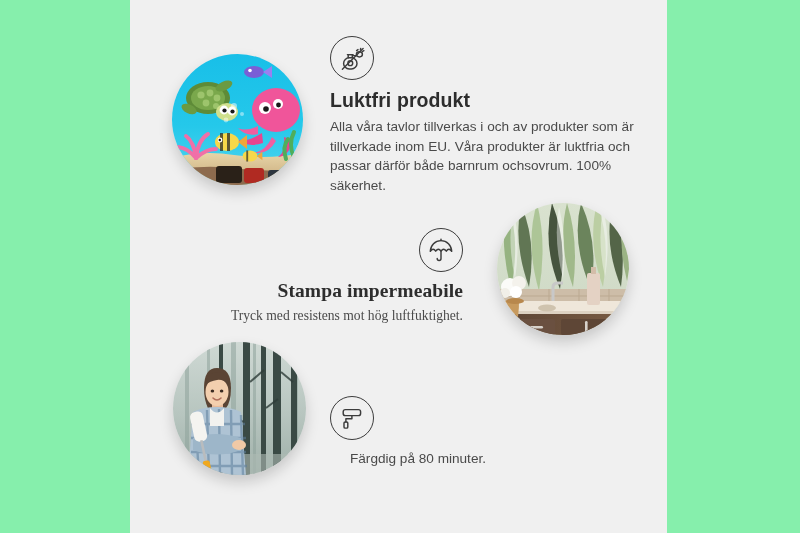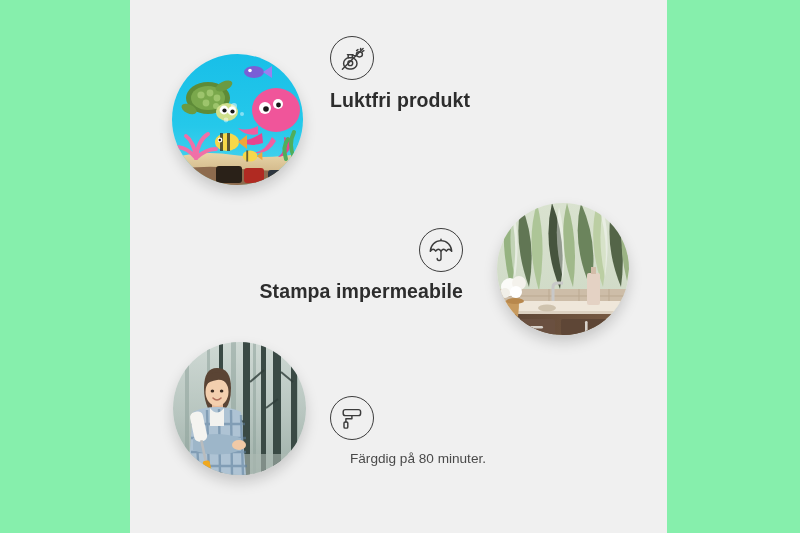--- a/index.html
+++ b/index.html
@@ -45,21 +45,21 @@
     color:#4a4a4a;
     margin:0;
   }
 
   
   #feat-1{left:330px;top:36px;width:305px;}
   #feat-1 .icon-wrap{margin-bottom:9px;}
   #feat-1 .ftitle{margin-bottom:5px;}
 
   
-  #feat-2{left:185px;top:228px;width:278px;text-align:right;}
+  #feat-2{left:185px;top:228px;width:278px;text-align:right;font-family:Liberation Serif, serif;}
   #feat-2 .icon-wrap{margin-left:auto;margin-bottom:8px;}
   #feat-2 .ftitle{margin-bottom:4px;}
 
   
   #feat-3{left:330px;top:396px;width:200px;}
   #feat-3 .icon-wrap{margin-bottom:9px;}
   #feat-3 .ftitle{margin-bottom:3px;}
   #feat-3 .fdesc{text-align:center;padding-right:24px;}
 
   
@@ -329,32 +329,34 @@
         <ellipse cx="20.4" cy="9.3" rx="3" ry="2.6"></ellipse>
 
         <path d="M17.6 5.6l1.4-1M21.4 4.8l.3-1.4M23.6 6.4l1.3-.7"></path>
 
         <circle cx="11.3" cy="18.2" r="2.4"></circle>
 
         <path d="M3.4 24.2L24.1 3.5"></path>
       </svg>
     </div>
     <p class="ftitle">Luktfri produkt</p>
+    <p class="fdesc">Alla våra tavlor tillverkas i och av produkter som är tillverkade inom EU. Våra produkter är luktfria och passar därför både barnrum ochsovrum. 100% säkerhet.</p>
   </div>
 
   <div class="feature" id="feat-2">
     <div class="icon-wrap">
       <svg width="26" height="26" viewBox="0 0 26 26" fill="none" stroke="#3c3c3c" stroke-width="1.45" stroke-linecap="round" stroke-linejoin="round">
         <path d="M2.4 14.2a10.6 10.6 0 0 1 21.2 0"></path>
         <path d="M2.4 14.2c1.7-2.6 3.8-2.6 5.3 0 1.8-2.6 3.6-2.6 5.3 0 1.7-2.6 3.5-2.6 5.3 0 1.5-2.6 3.6-2.6 5.3 0"></path>
         <path d="M13 14.2v7.3a1.9 1.9 0 0 1-3.8 0"></path>
         <path d="M13 3.6V2.1"></path>
       </svg>
     </div>
     <p class="ftitle">Stampa impermeabile</p>
+    <p class="fdesc">Tryck med resistens mot hög luftfuktighet.</p>
   </div>
 
   <div class="feature" id="feat-3">
     <div class="icon-wrap">
       <svg width="26" height="26" viewBox="0 0 26 26" fill="none" stroke="#3c3c3c" stroke-width="1.45" stroke-linecap="round" stroke-linejoin="round">
         <rect x="4.2" y="4.6" width="17.4" height="6" rx="2.2"></rect>
         <path d="M12.9 10.6v3.1h-6v3.2"></path>
         <rect x="5" y="16.9" width="3.8" height="6.2" rx="1.2"></rect>
       </svg>
     </div>

